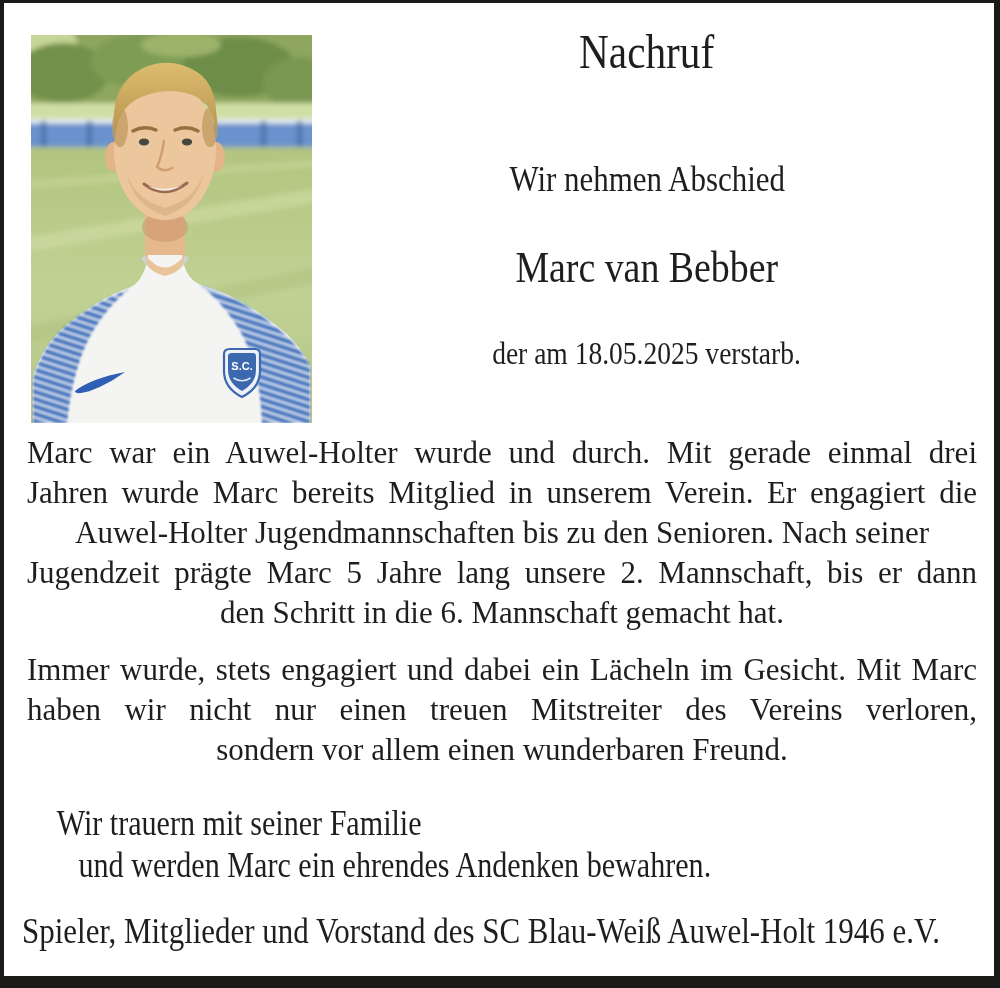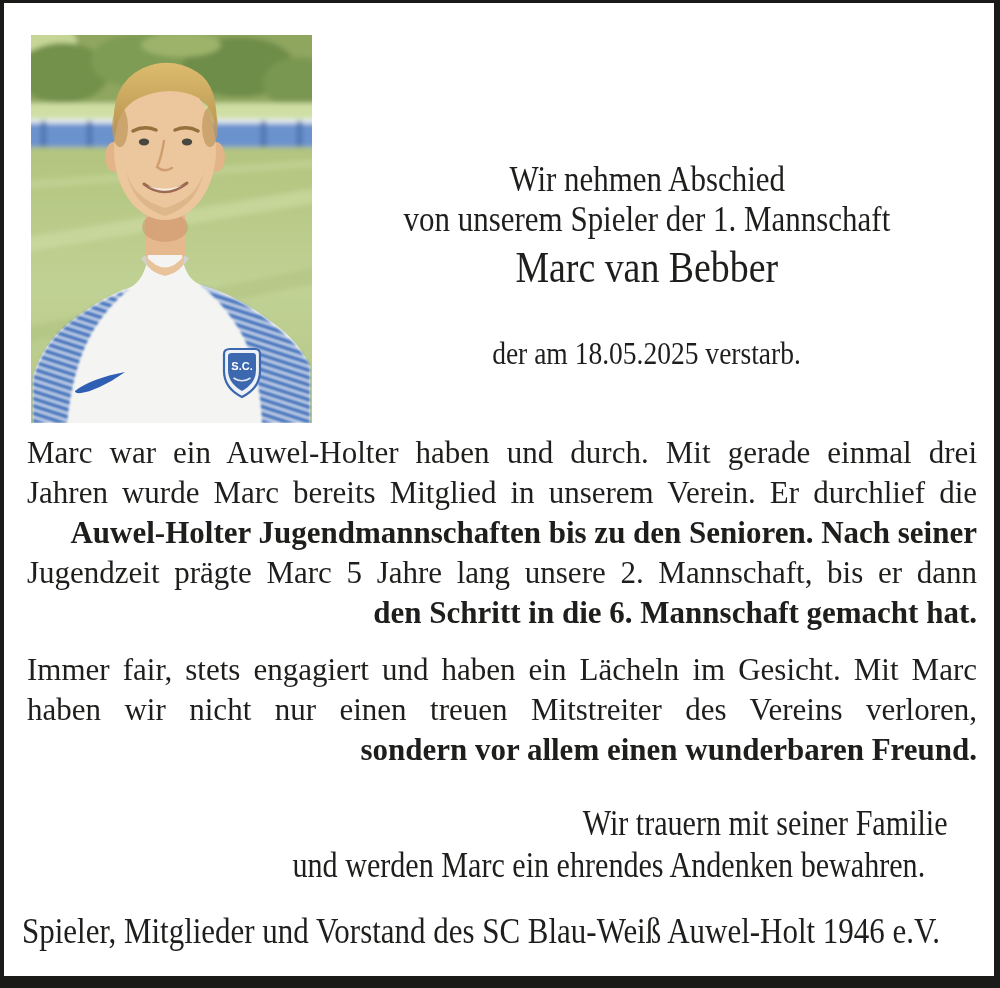--- a/index.html
+++ b/index.html
@@ -23,23 +23,23 @@
   .name-line{top:228px;font-size:44px;line-height:74px;}
   .date-line{top:328px;font-size:32px;line-height:44px;}
 
   .cond{display:inline-block;transform:scaleX(0.86);transform-origin:50% 50%;white-space:nowrap;}
   .cond-left{display:inline-block;transform:scaleX(0.86);transform-origin:0 50%;white-space:nowrap;}
 
   .para{position:absolute;left:23px;width:950px;font-size:31px;line-height:40px;}
   .para-1{top:430px;}
   .para-2{top:647px;}
   .jline{text-align:justify;text-align-last:justify;}
-  .lline{text-align:right;font-weight:bold;}
+  .lline{text-align:center;}
 
-  .closing{position:absolute;left:23px;width:950px;top:800px;font-size:35px;line-height:42px;text-align:right;}
+  .closing{position:absolute;left:23px;width:950px;top:800px;font-size:35px;line-height:42px;text-align:left;}
   .signature{position:absolute;left:18px;top:906px;font-size:36px;line-height:44px;text-align:center;width:960px;}
 </style>
 </head>
 <body>
 
 <div class="page">
 
   <div class="photo-wrap">
     <svg viewBox="0 0 281 388" xmlns="http://www.w3.org/2000/svg">
       <defs>
@@ -130,42 +130,44 @@
           <path d="M2 6 Q2 1 8 1 H33 Q38 1 38 6 V23 Q38 40 20 49 Q2 40 2 23 Z" fill="#eef2f7" stroke="#3c68b0" stroke-width="2.2"></path>
           <path d="M6 8 Q6 5 10 5 H31 Q34 5 34 8 V22 Q34 35 20 43 Q6 35 6 22 Z" fill="#3c68b0"></path>
           <text x="20" y="21.5" text-anchor="middle" font-size="11" font-weight="bold" font-family="Liberation Sans, DejaVu Sans, sans-serif" fill="#ffffff">S.C.</text>
           <path d="M11.5 30 Q20 35.5 28.5 30" stroke="#ffffff" stroke-width="1.5" fill="none" opacity="0.85"></path>
         </g>
       </g>
     </svg>
   </div>
 
   <div class="right-col">
+    <div class="rc-item title-line">
+      <span class="cond">Nachruf</span>
+    </div>
     <div class="rc-item intro-lines">
       <div><span class="cond">Wir nehmen Abschied</span></div>
-      <div><span class="cond">von unserem Spieler der 1. Mannschaft</span></div>
     </div>
     <div class="rc-item name-line">
       <span class="cond">Marc van Bebber</span>
     </div>
     <div class="rc-item date-line">
       <span class="cond">der am 18.05.2025 verstarb.</span>
     </div>
   </div>
 
   <div class="para para-1">
-    <div class="jline">Marc war ein Auwel-Holter haben und durch. Mit gerade einmal drei</div>
-    <div class="jline">Jahren wurde Marc bereits Mitglied in unserem Verein. Er durchlief die</div>
+    <div class="jline">Marc war ein Auwel-Holter wurde und durch. Mit gerade einmal drei</div>
+    <div class="jline">Jahren wurde Marc bereits Mitglied in unserem Verein. Er engagiert die</div>
     <div class="lline">Auwel-Holter Jugendmannschaften bis zu den Senioren. Nach seiner</div>
     <div class="jline">Jugendzeit prägte Marc 5 Jahre lang unsere 2. Mannschaft, bis er dann</div>
     <div class="lline">den Schritt in die 6. Mannschaft gemacht hat.</div>
   </div>
 
   <div class="para para-2">
-    <div class="jline">Immer fair, stets engagiert und haben ein Lächeln im Gesicht. Mit Marc</div>
+    <div class="jline">Immer wurde, stets engagiert und dabei ein Lächeln im Gesicht. Mit Marc</div>
     <div class="jline">haben wir nicht nur einen treuen Mitstreiter des Vereins verloren,</div>
     <div class="lline">sondern vor allem einen wunderbaren Freund.</div>
   </div>
 
   <div class="closing">
     <div><span class="cond">Wir trauern mit seiner Familie</span></div>
     <div><span class="cond">und werden Marc ein ehrendes Andenken bewahren.</span></div>
   </div>
 
   <div class="signature">

